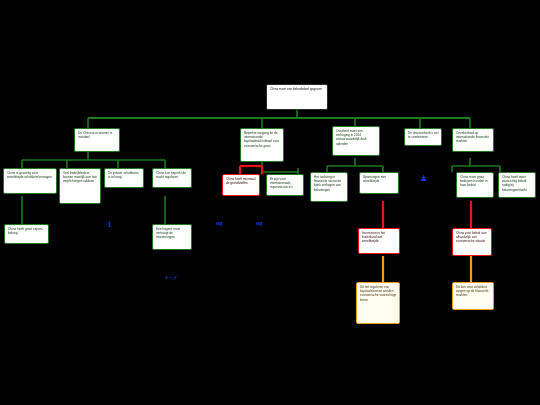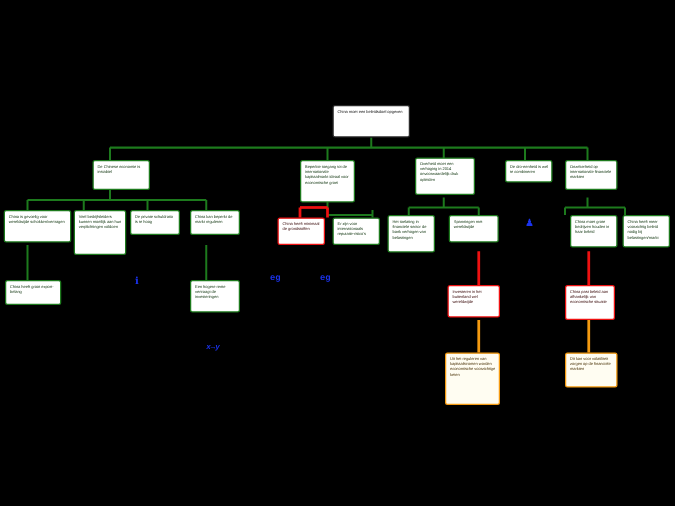--- a/index.html
+++ b/index.html
@@ -28,21 +28,21 @@
   .node.green{border:1px solid #1d7a1d;color:#10350f;}
   .node.red{border:1.6px solid #ee1111;color:#3a0a0a;}
   .node.orange{border:1.6px solid #f49a10;background:#fffdf2;color:#4a3206;}
   .node.root{border:1px solid #2b2b2b;color:#111;}
 
   .marker{
     position:absolute;z-index:4;
     color:#1a33ee;
     font-size:7px;
     font-weight:bold;
-    font-family:Liberation Mono, monospace;
+    font-family:Liberation Serif, serif;
   }
   .marker.glyph{
     font-family:"DejaVu Sans",sans-serif;
     font-size:8px;
   }
   .marker.tiny{font-size:6px;font-style:italic;}
 </style>
 </head>
 <body>
 

